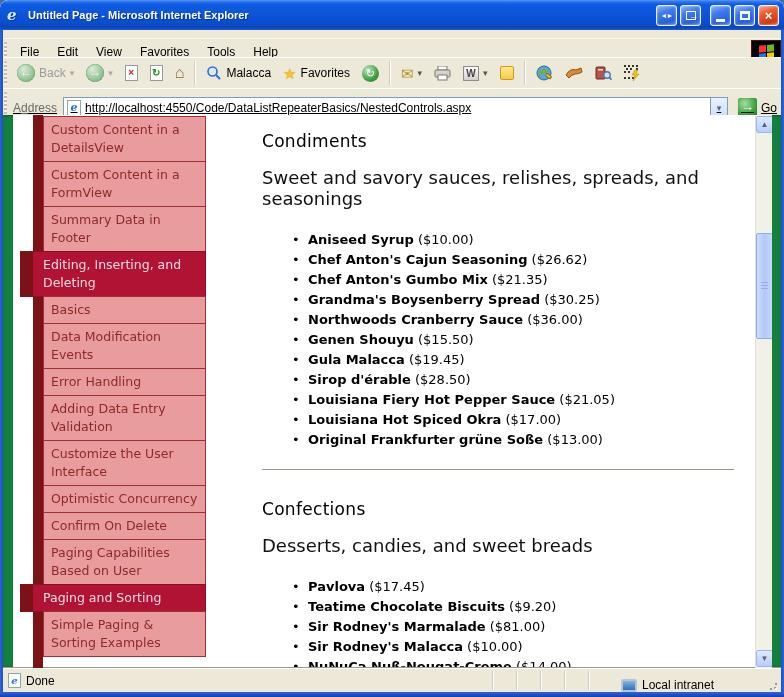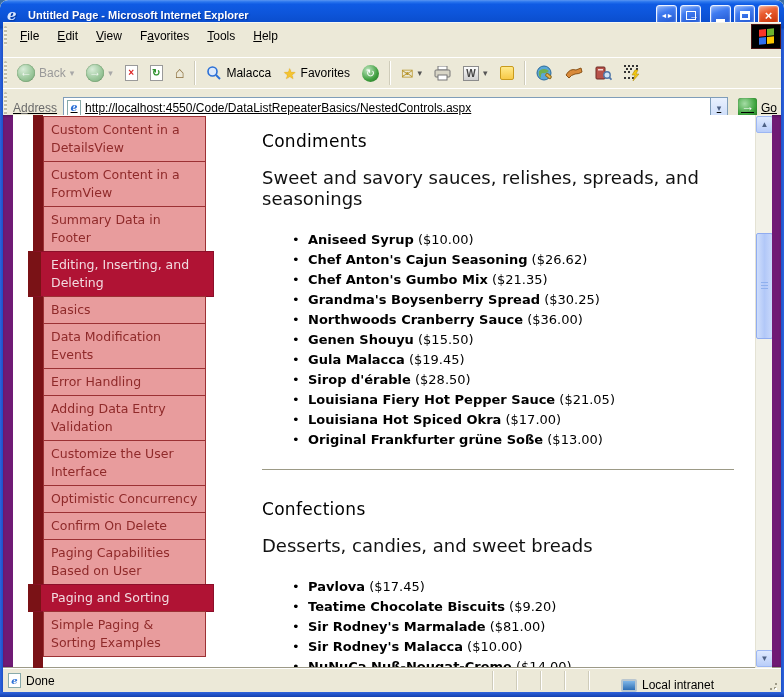--- a/index.html
+++ b/index.html
@@ -28,21 +28,21 @@
   .wbtn .min-bar{ display:block; width:9px; height:3px; background:#fff; margin-top:10px; }
   .wbtn .max-box{ display:block; width:10px; height:9px; border:2px solid #fff; border-top-width:3px; }
   .wbtn .exit-box{ position:relative; width:10px; height:9px; border:1px solid #fff; display:block;}
   .wbtn .exit-box i{ position:absolute; right:-4px; top:0; font-style:normal; font-size:9px; line-height:8px;}
 
   
   .row{ position:absolute; left:3px; right:3px; display:flex; align-items:center; background:#ece9d8; }
   .grip{ width:3px; align-self:stretch; margin:3px 4px 3px 1px;
     background:repeating-linear-gradient(180deg,#c1bda8 0 2px, #f6f4ea 2px 4px); border-radius:2px;}
 
-  .menubar{ top:22px; height:27px; border-top:1px solid #f8f7f1; }
+  .menubar{ top:38px; height:27px; border-top:1px solid #f8f7f1; }
   .menu-item{ font-size:12px; color:#000; padding:4px 9px; cursor:default; }
   .menu-item u{ text-decoration:underline; }
   .winlogo{ position:absolute; right:0; top:1px; width:30px; height:25px; background:#000;
     display:flex; align-items:center; justify-content:center; border:1px solid #4a1414;}
   .flag{ display:grid; grid-template:7px 7px / 7px 7px; gap:1px; transform:skewY(-6deg); filter:saturate(1.2);}
   .flag i{ display:block; }
 
   .toolbar{ top:57px; height:31px; border-top:1px solid #fff; }
   .tbtn{ display:flex; align-items:center; gap:4px; padding:3px 5px; border:1px solid transparent;
     border-radius:3px; font-size:12px; color:#000; cursor:default; white-space:nowrap;}
@@ -75,32 +75,32 @@
     color:#2a6fd6; font:italic bold 11px/14px "DejaVu Serif",serif; text-align:center; }
   .addr-input{ flex:1; border:none; outline:none; font:12px "Liberation Sans",sans-serif; color:#000; background:transparent; }
   .addr-drop{ width:17px; height:20px; border-left:1px solid #7f9db9;
     background:linear-gradient(180deg,#e9f1fe,#cbdcfa); color:#4d6185; font-size:9px;
     display:flex; align-items:center; justify-content:center; }
   .go-btn{ display:flex; align-items:center; gap:4px; margin-left:6px; padding:2px 4px; font-size:12px; cursor:default;}
   .go-square{ width:19px; height:19px; border-radius:3px; color:#fff; text-align:center; font-size:13px; line-height:18px;
     background:radial-gradient(circle at 35% 30%,#a5dca5,#3da33d 60%,#1f7a1f); box-shadow:inset 0 0 1px #145414;}
 
   
-  .viewport-frame{ position:absolute; top:115px; left:0; right:0; height:553px; background:#701a75;
+  .viewport-frame{ position:absolute; top:115px; left:0; right:0; height:553px; background:#15803d;
     box-shadow:inset 2px 0 3px rgba(0,0,25,.35), inset -2px 0 3px rgba(0,0,25,.35);}
   .viewport{ position:absolute; top:0; left:13px; right:12px; bottom:0; background:#fff; overflow:hidden; }
 
   
   .side-strip{ position:absolute; left:20px; top:0; bottom:0; width:10px; background:#7a1216; z-index:1;}
   .sidebar{ position:absolute; left:7px; top:2px; width:186px; z-index:2; list-style:none;
     font-family:"DejaVu Sans",sans-serif;}
   .side-item{ font-size:12.5px; line-height:18px; cursor:pointer; }
   .side-item.link{ margin-left:23px; width:163px; background:#e89c9d; color:#8f2a2a;
     border:1px solid #9c3134; margin-top:-1px; padding:4px 6px 4px 7px;}
-  .side-item.header{ margin-left:8px; width:186px; background:#b01334; color:#f2dbe0;
+  .side-item.header{ margin-left:0; width:186px; background:#b01334; color:#f2dbe0;
     border:1px solid #8c0f2a; border-left:13px solid #7a1216; margin-top:-1px; padding:4px 6px 4px 10px;}
 
   
   .main{ position:absolute; left:249px; top:0; width:478px; font-family:"DejaVu Sans",sans-serif; color:#000;}
   .sec-title{ font-size:17px; font-weight:400; letter-spacing:.3px; }
   .sec1 .sec-title{ margin-top:16px; }
   .sec-sub{ font-size:18px; margin-top:16px; color:#111; }
   .prod-list{ list-style:none; margin-top:21px; margin-left:28px; }
   .prod-list li{ position:relative; padding-left:18px; height:20px; font-size:13px; line-height:19px;}
   .prod-list li::before{ content:"•"; position:absolute; left:2px; top:0; font-size:13px; }

